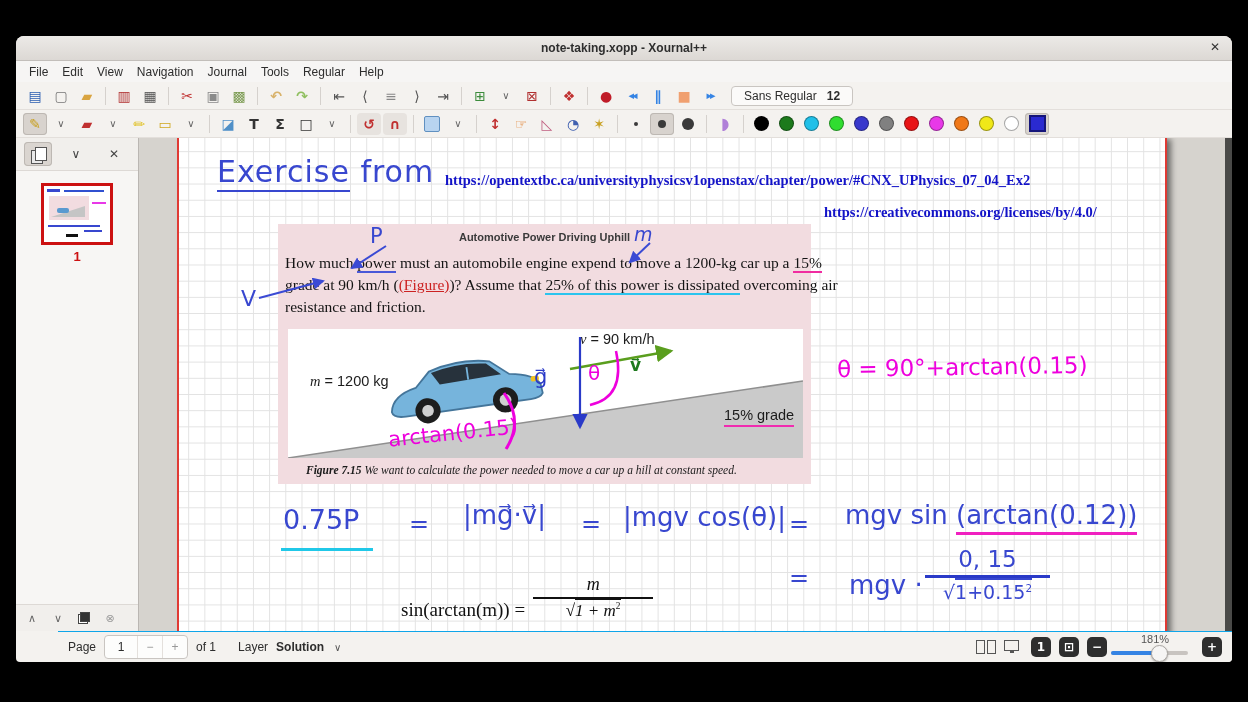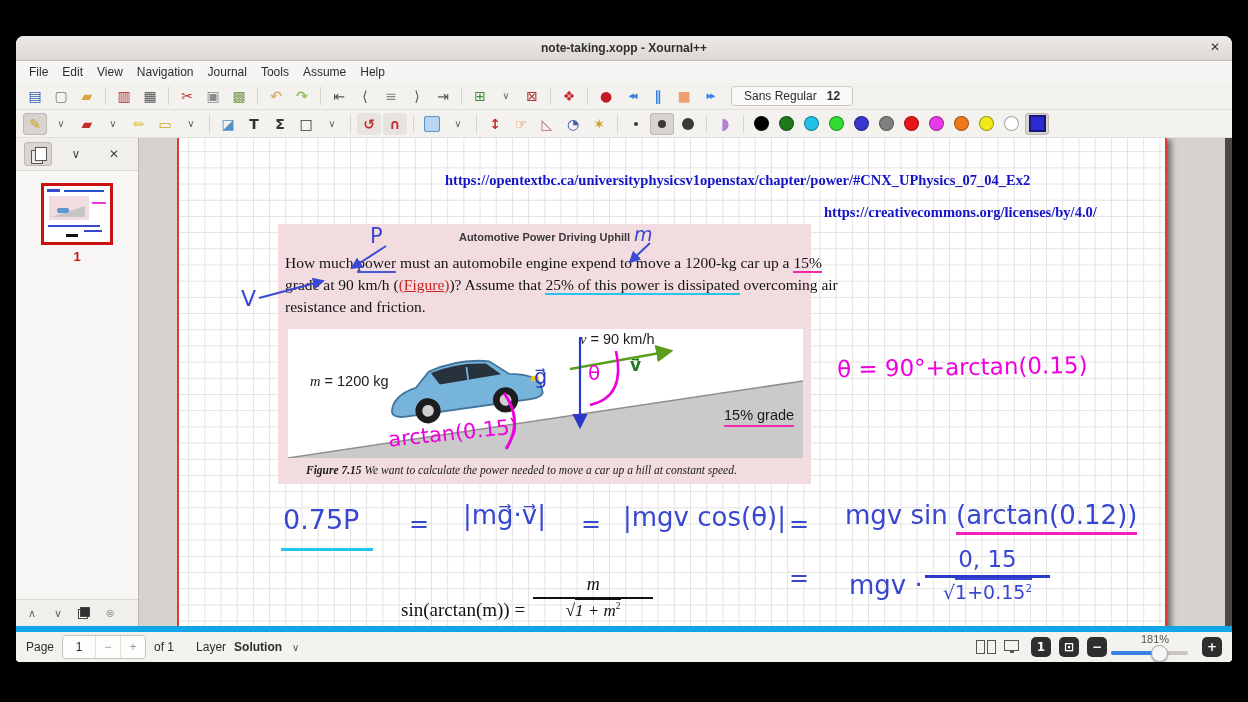--- a/index.html
+++ b/index.html
@@ -96,22 +96,22 @@
            font-size:11.5px;color:#1a1a1a;font-style:italic;white-space:nowrap;}
   .caption b{font-weight:bold;}
 
   .eq{white-space:nowrap;line-height:1;}
   .frac{display:inline-flex;flex-direction:column;align-items:center;}
   .frac .bar{align-self:stretch;}
   sup.e{font-size:.55em;vertical-align:super;}
   .rad{border-top:2px solid currentColor;padding-top:1px;}
 
   
-  .statusbar{height:30px;background:#f4f2ef;border-top:6px solid #0ea5e9;display:flex;align-items:center;
-             padding:0 10px;flex:none;font-size:12px;color:#2d2d2d;}
+  .statusbar{height:30px;background:#f4f2ef;border-top:1px solid #0ea5e9;display:flex;align-items:center;
+             padding:0 10px;flex:none;font-size:12px;color:#2d2d2d;margin-left:42px;}
   .spin{display:flex;align-items:center;background:#fdfdfc;border:1px solid #c9c5c1;border-radius:4px;
         height:22px;margin:0 8px;overflow:hidden;}
   .spin .val{width:32px;text-align:center;}
   .spin .stp{width:24px;text-align:center;color:#999;border-left:1px solid #e4e0dc;height:100%;
              display:flex;align-items:center;justify-content:center;}
   .dkbtn{width:20px;height:20px;background:#2e2e2e;color:#fff;border-radius:5px;display:flex;
          align-items:center;justify-content:center;font:600 12px "DejaVu Sans",sans-serif;flex:none;}
   .viewbtn{display:flex;align-items:center;justify-content:center;width:26px;height:22px;flex:none;}
   .slider{position:relative;width:95px;height:28px;flex:none;}
   .slider .zlabel{position:absolute;top:0;left:34px;font-size:11px;color:#555;}
@@ -131,21 +131,21 @@
     <span class="close">✕</span>
   </div>
 
   <div class="menubar">
     <span>File</span>
     <span>Edit</span>
     <span>View</span>
     <span>Navigation</span>
     <span>Journal</span>
     <span>Tools</span>
-    <span>Assume</span>
+    <span>Regular</span>
     <span>Help</span>
   </div>
 
   <div class="tbar">
     <div class="tb">
           <span class="g" style="color:#2a5db0">▤</span>
         </div>
     <div class="tb">
           <span class="g" style="color:#777">▢</span>
         </div>
@@ -374,20 +374,23 @@
             </div>
         <div class="sb-btn">
               <span style="color:#999">⊗</span>
             </div>
       </div>
     </div>
 
     <div class="canvas">
       <div class="page">
 
+        <div class="abs hand ink-blue heading" style="left:40px;top:16px">
+          <span class="u">Exercise</span><span> from</span>
+        </div>
 
         <div class="abs url" style="left:268px;top:34px">https://opentextbc.ca/universityphysicsv1openstax/chapter/power/#CNX_UPhysics_07_04_Ex2</div>
         <div class="abs url" style="left:647px;top:66px">https://creativecommons.org/licenses/by/4.0/</div>
 
         <div class="abs problem" style="left:101px;top:86px">
           <div class="prob-title">Automotive Power Driving Uphill</div>
           <div class="prob-text">
             <span>How much </span><span class="u-blue">power</span><span> must an automobile engine expend to move a 1200-kg car up a </span><span class="u-mag">15%</span><br>
             <span>grade at 90 km/h (</span><span class="figlink">(Figure)</span><span>)? Assume that </span><span class="u-cyan">25% of this power is dissipated</span><span> overcoming air</span><br>
             <span>resistance and friction.</span>

